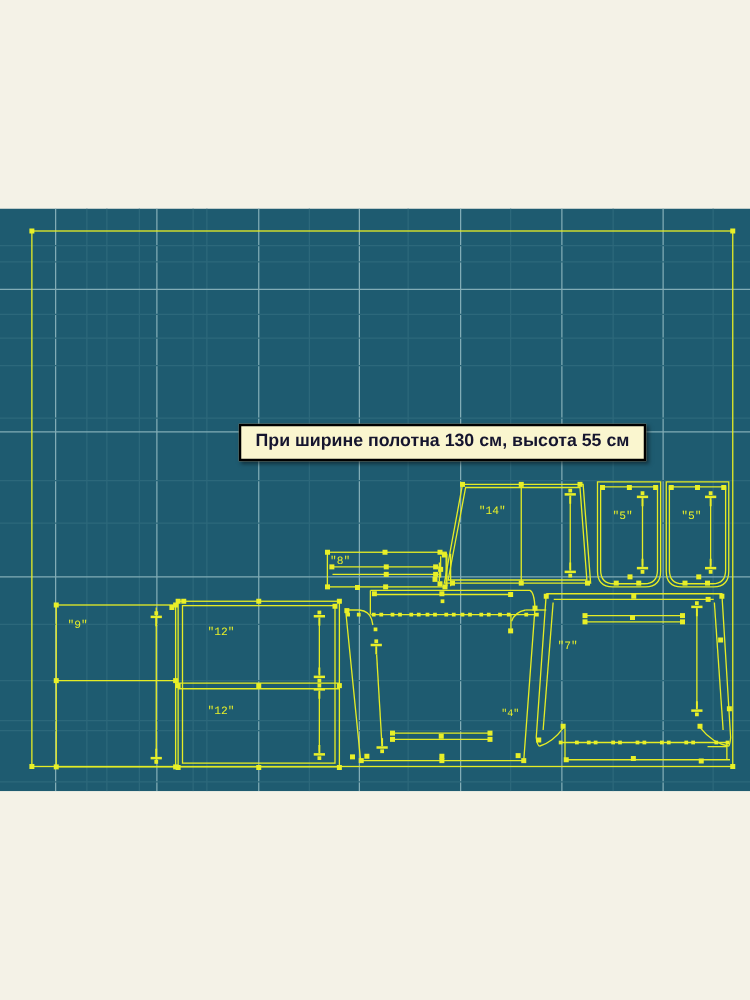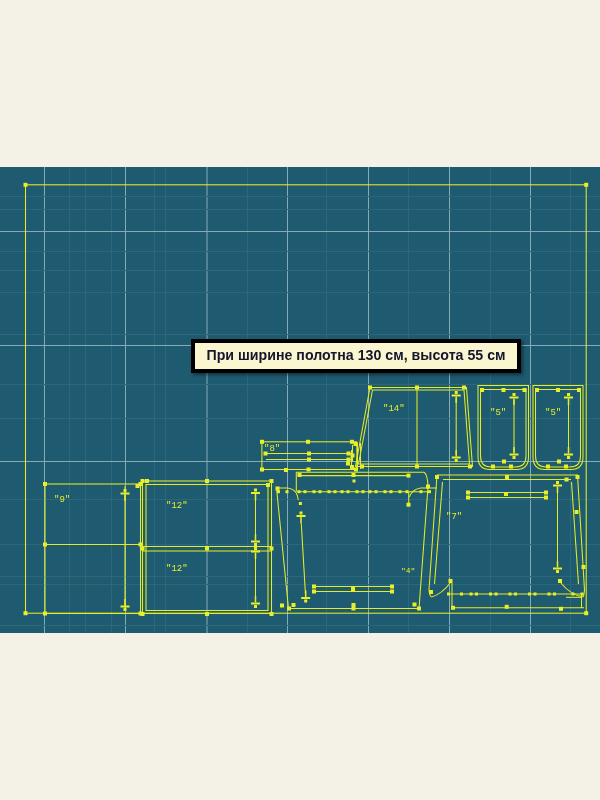--- a/index.html
+++ b/index.html
@@ -1,18 +1,18 @@
 <!DOCTYPE html>
 <html><head>
 <meta charset="utf-8">
 <style>
   html,body{margin:0;padding:0;}
   body{width:600px;height:800px;background:#f4f2e7;font-family:"Liberation Sans",sans-serif;position:relative;overflow:hidden;}
   #canvas{position:absolute;left:0;top:167px;width:600px;height:466px;background:#1e5b70;}
-  #banner{position:absolute;left:191px;top:339px;width:322px;height:26px;background:#faf6cf;border:4px solid #000000;box-shadow:2px 2px 3px rgba(8,18,24,0.55);color:#15152e;font-weight:bold;font-size:14.2px;line-height:25px;text-align:center;white-space:nowrap;}
+  #banner{position:absolute;left:191px;top:339px;width:322px;height:26px;background:#faf6cf;border:2px solid #000000;box-shadow:2px 2px 3px rgba(8,18,24,0.55);color:#15152e;font-weight:bold;font-size:14.2px;line-height:25px;text-align:center;white-space:nowrap;}
 </style>
 </head>
 <body>
 
 <div style="position:absolute;left:0;top:0;width:600px;height:167px;background:#f4f2e7;"></div>
 
 <div id="canvas">
 <svg width="600" height="466" viewBox="0 167 600 466" xmlns="http://www.w3.org/2000/svg">
 <defs>
   <g id="sq" stroke="none">

